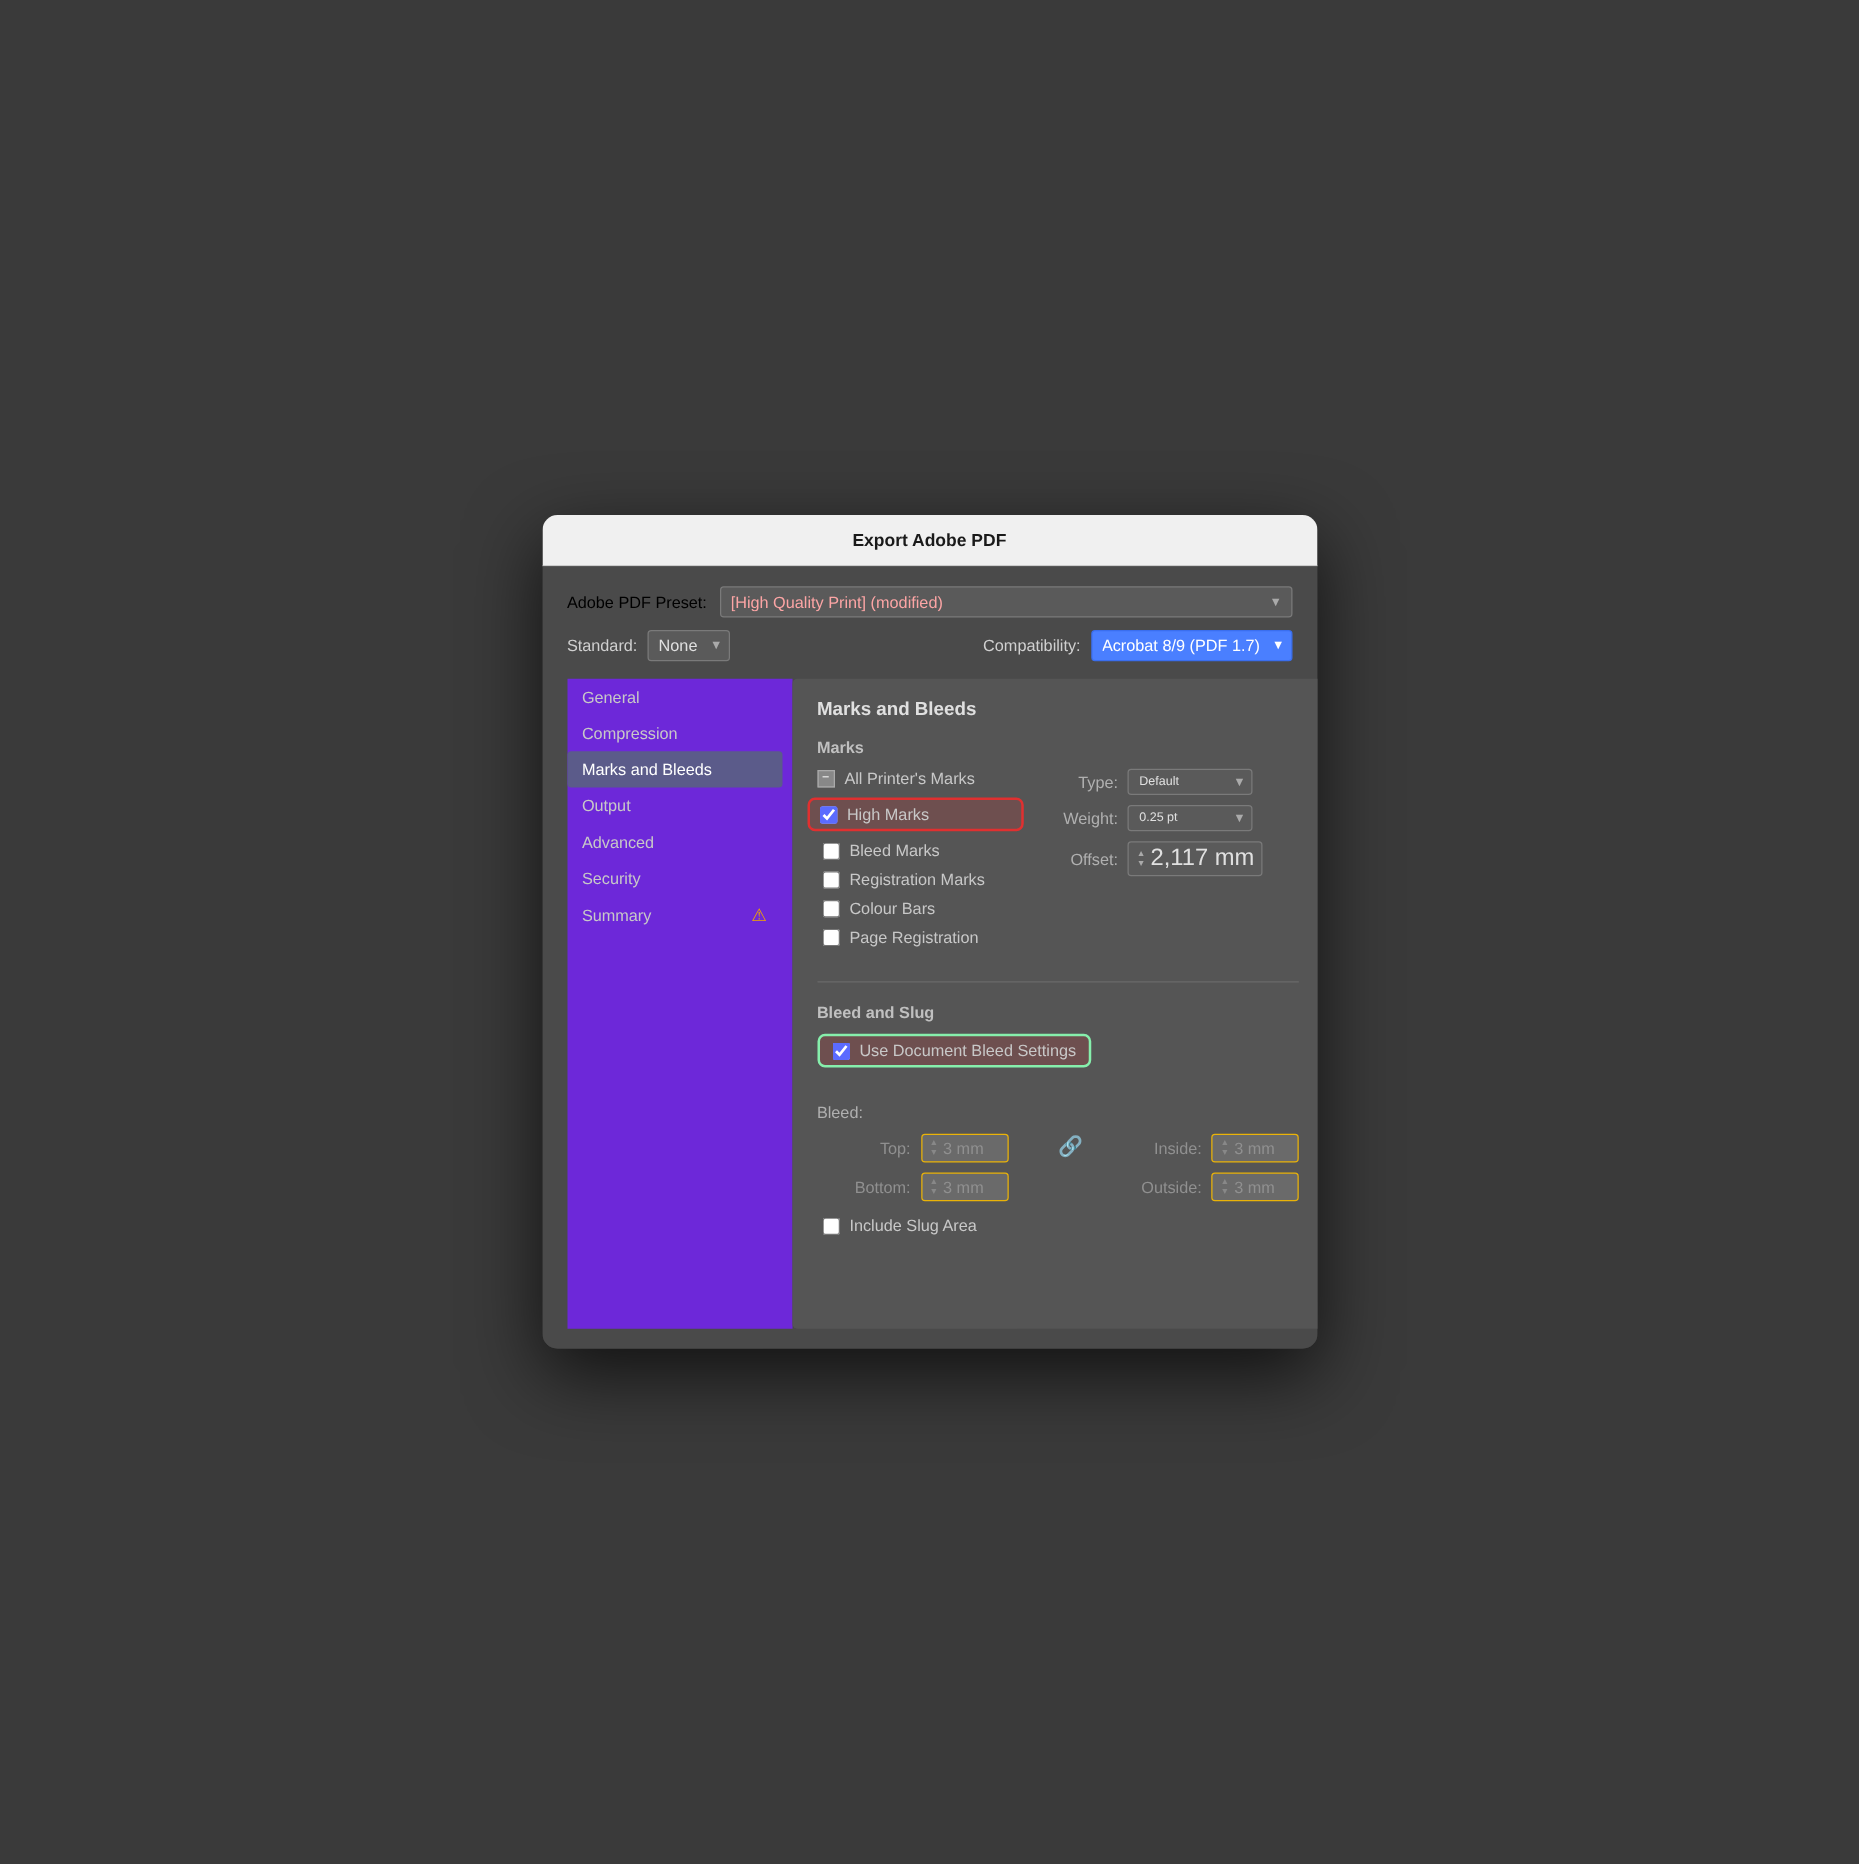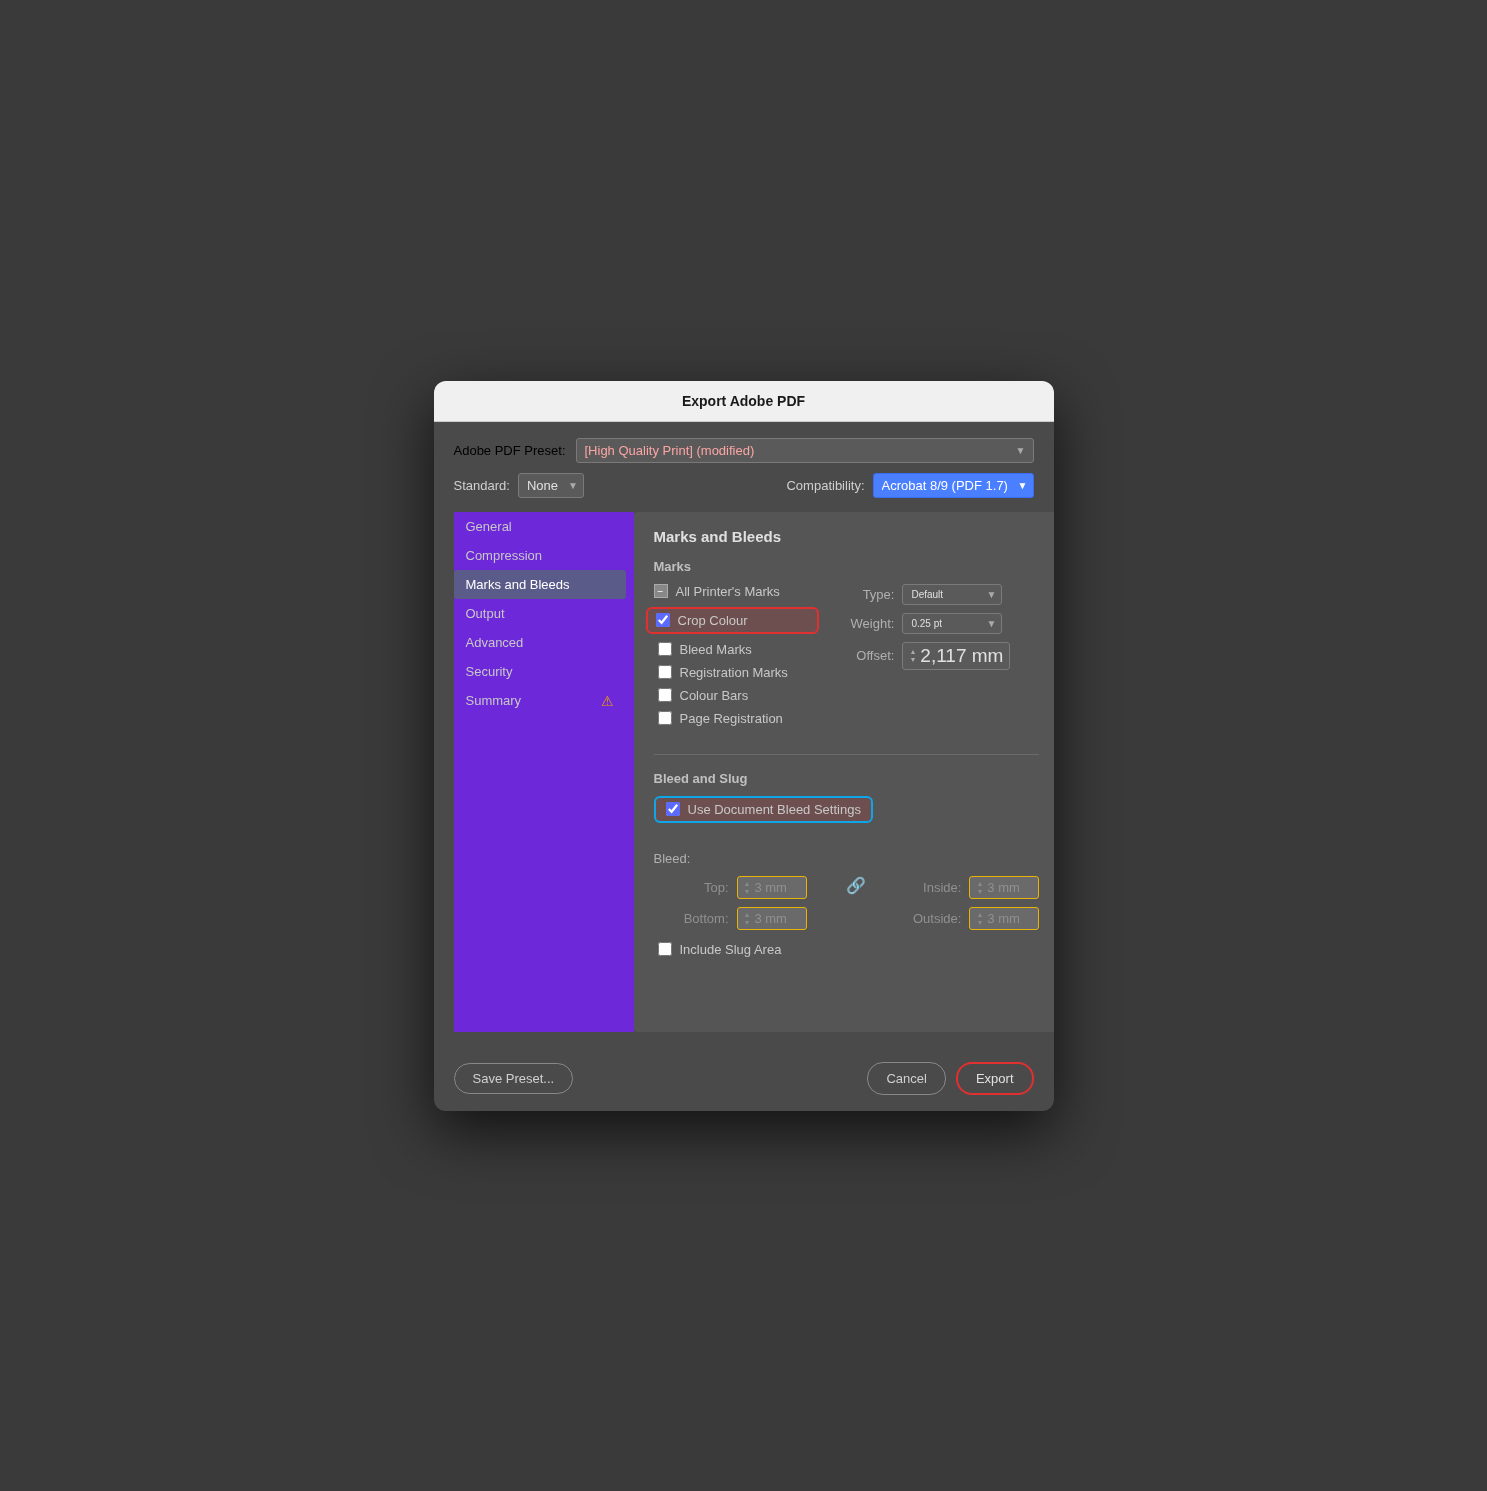--- a/index.html
+++ b/index.html
@@ -332,21 +332,21 @@
     .bleed-checkbox-row {
       display: flex;
       align-items: center;
       margin-bottom: 14px;
       color: #c8c8c8;
       font-size: 13px;
     }
 
     .bleed-checkbox-row.highlighted {
       background: rgba(255,50,50,0.15);
-      border: 2px solid #0ea5e9;
+      border: 2px solid #86efac;
       border-radius: 6px;
       padding: 4px 10px;
       display: inline-flex;
     }
 
     .bleed-label {
       color: #b0b0b0;
       font-size: 13px;
       margin-bottom: 10px;
     }
@@ -542,21 +542,21 @@
           <div class="marks-layout">
             <div class="marks-left">
 
               <div class="all-printers-row">
                 <span class="minus-box">−</span>
                 <span>All Printer's Marks</span>
               </div>
 
               <div class="checkbox-row highlighted">
                 <input type="checkbox" checked="" style="">
-                <span>Crop Colour</span>
+                <span>High Marks</span>
               </div>
 
               <div class="checkbox-row" style="margin-left:4px;">
                 <input type="checkbox" style="">
                 <span>Bleed Marks</span>
               </div>
 
               <div class="checkbox-row" style="margin-left:4px;">
                 <input type="checkbox" style="">
                 <span>Registration Marks</span>
@@ -670,20 +670,13 @@
 
           <div class="checkbox-row" style="margin-left:4px; margin-top:8px;">
             <input type="checkbox" style="">
             <span>Include Slug Area</span>
           </div>
         </div>
       </div>
     </div>
   </div>
 
-  <div class="bottom-bar">
-    <button class="btn">Save Preset...</button>
-    <div class="btn-group">
-      <button class="btn">Cancel</button>
-      <button class="btn export-btn">Export</button>
-    </div>
-  </div>
 </div>
 
 </body></html>

